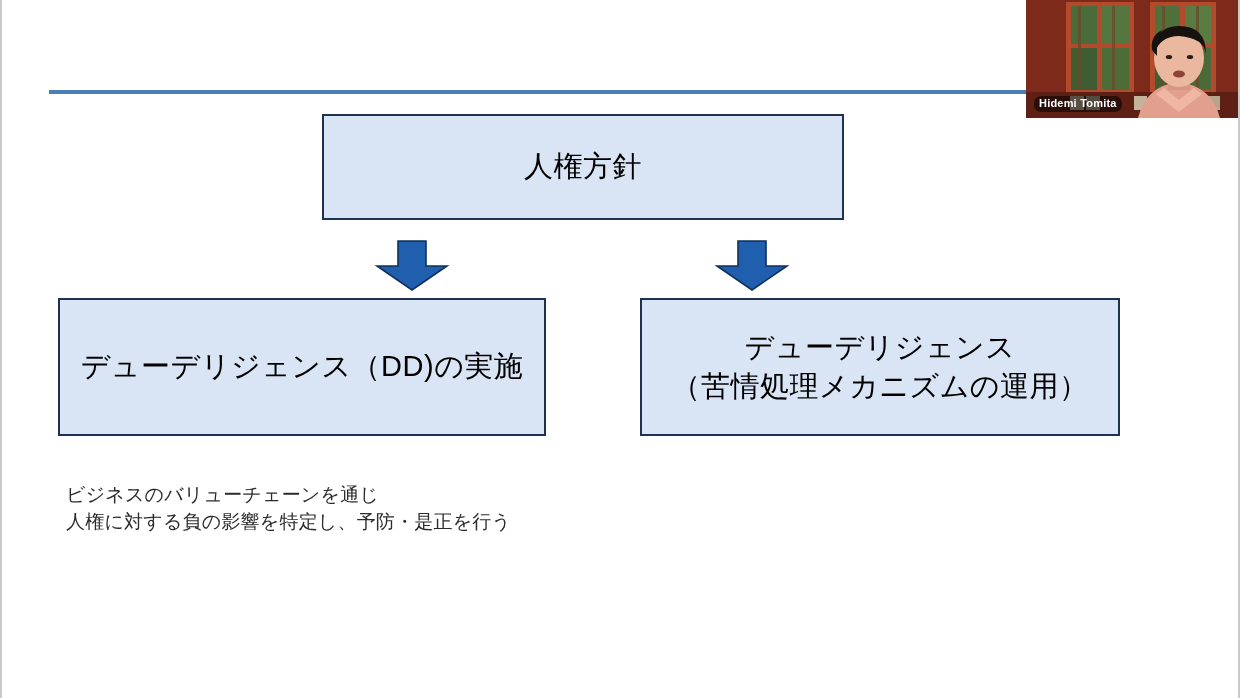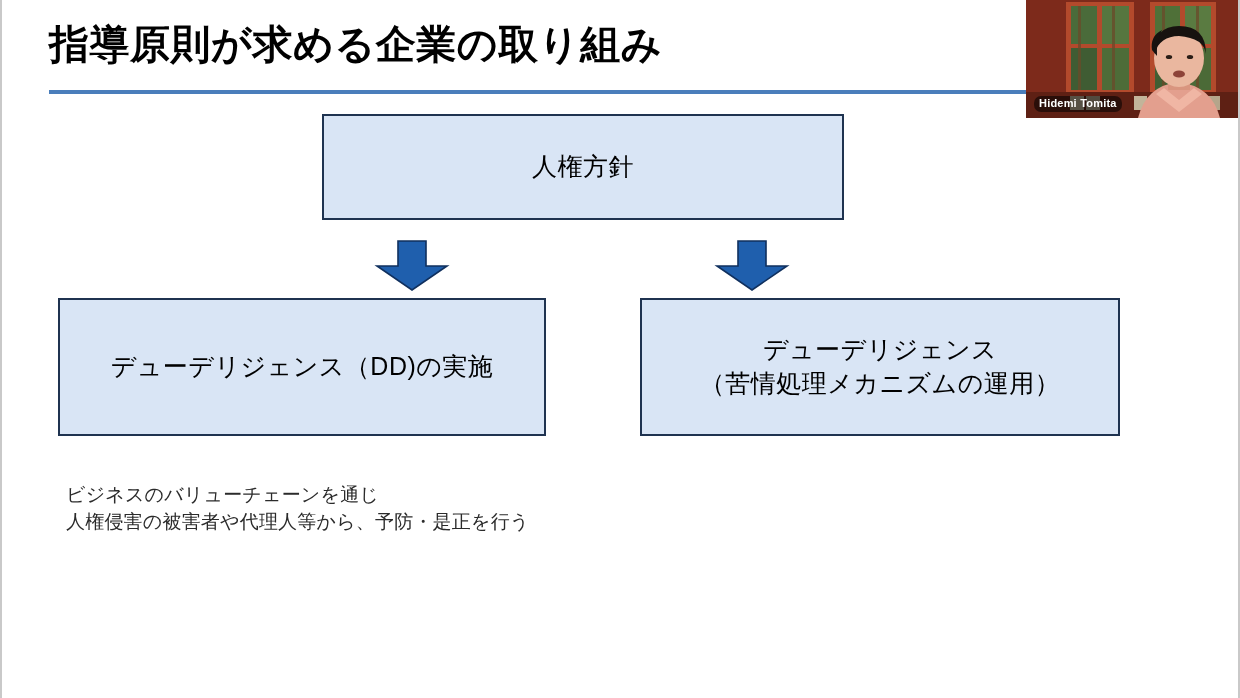--- a/index.html
+++ b/index.html
@@ -51,21 +51,21 @@
   .flow-box {
     position: absolute;
     background: #d9e5f5;
     border: 2px solid #1f3350;
     box-sizing: border-box;
     display: flex;
     align-items: center;
     justify-content: center;
     text-align: center;
     color: #000000;
-    font-size: 25px;
+    font-size: 29px;
     line-height: 1.35;
     letter-spacing: 0.5px;
   }
   #box-policy {
     left: 320px;
     top: 114px;
     width: 522px;
     height: 106px;
   }
   #box-dd {
@@ -131,21 +131,20 @@
     white-space: nowrap;
     border-radius: 7px;
   }
 </style>
 </head>
 <body>
 
 <div id="slide">
 
   <div id="title-block">
-    <div id="page-title">指導原則が求める企業の取り組み</div>
     <div id="title-rule"></div>
   </div>
 
   <div class="flow-box" id="box-policy">
     <span class="box-text">人権方針</span>
   </div>
 
   <div class="arrow-down" id="arrow-left">
     <svg viewBox="0 0 76 52" width="76" height="52" aria-hidden="true">
       <polygon points="24,1 52,1 52,26 73,26 38,50 3,26 24,26" fill="#1f5fad" stroke="#10305e" stroke-width="1.6" stroke-linejoin="miter"></polygon>
@@ -161,21 +160,21 @@
   <div class="flow-box" id="box-dd">
     <span class="box-text">デューデリジェンス（DD)の実施</span>
   </div>
 
   <div class="flow-box" id="box-remedy">
     <span class="box-text">デューデリジェンス
 （苦情処理メカニズムの運用）</span>
   </div>
 
   <div class="caption" id="caption-dd">ビジネスのバリューチェーンを通じ
-人権侵害の被害者や代理人等から、予防・是正を行う</div>
+人権に対する負の影響を特定し、予防・是正を行う</div>
 
   <div id="webcam">
     <svg id="webcam-scene" viewBox="0 0 216 118" preserveAspectRatio="none">
 
       <rect x="0" y="0" width="216" height="118" fill="#8d2f1f"></rect>
       <rect x="0" y="0" width="216" height="118" fill="#7d2a1b"></rect>
 
       <rect x="40" y="2" width="68" height="92" fill="#b34a2c"></rect>
       <rect x="45" y="6" width="58" height="84" fill="#2f4a2a"></rect>
       <rect x="45" y="6" width="27" height="38" fill="#4a6b3a"></rect>

